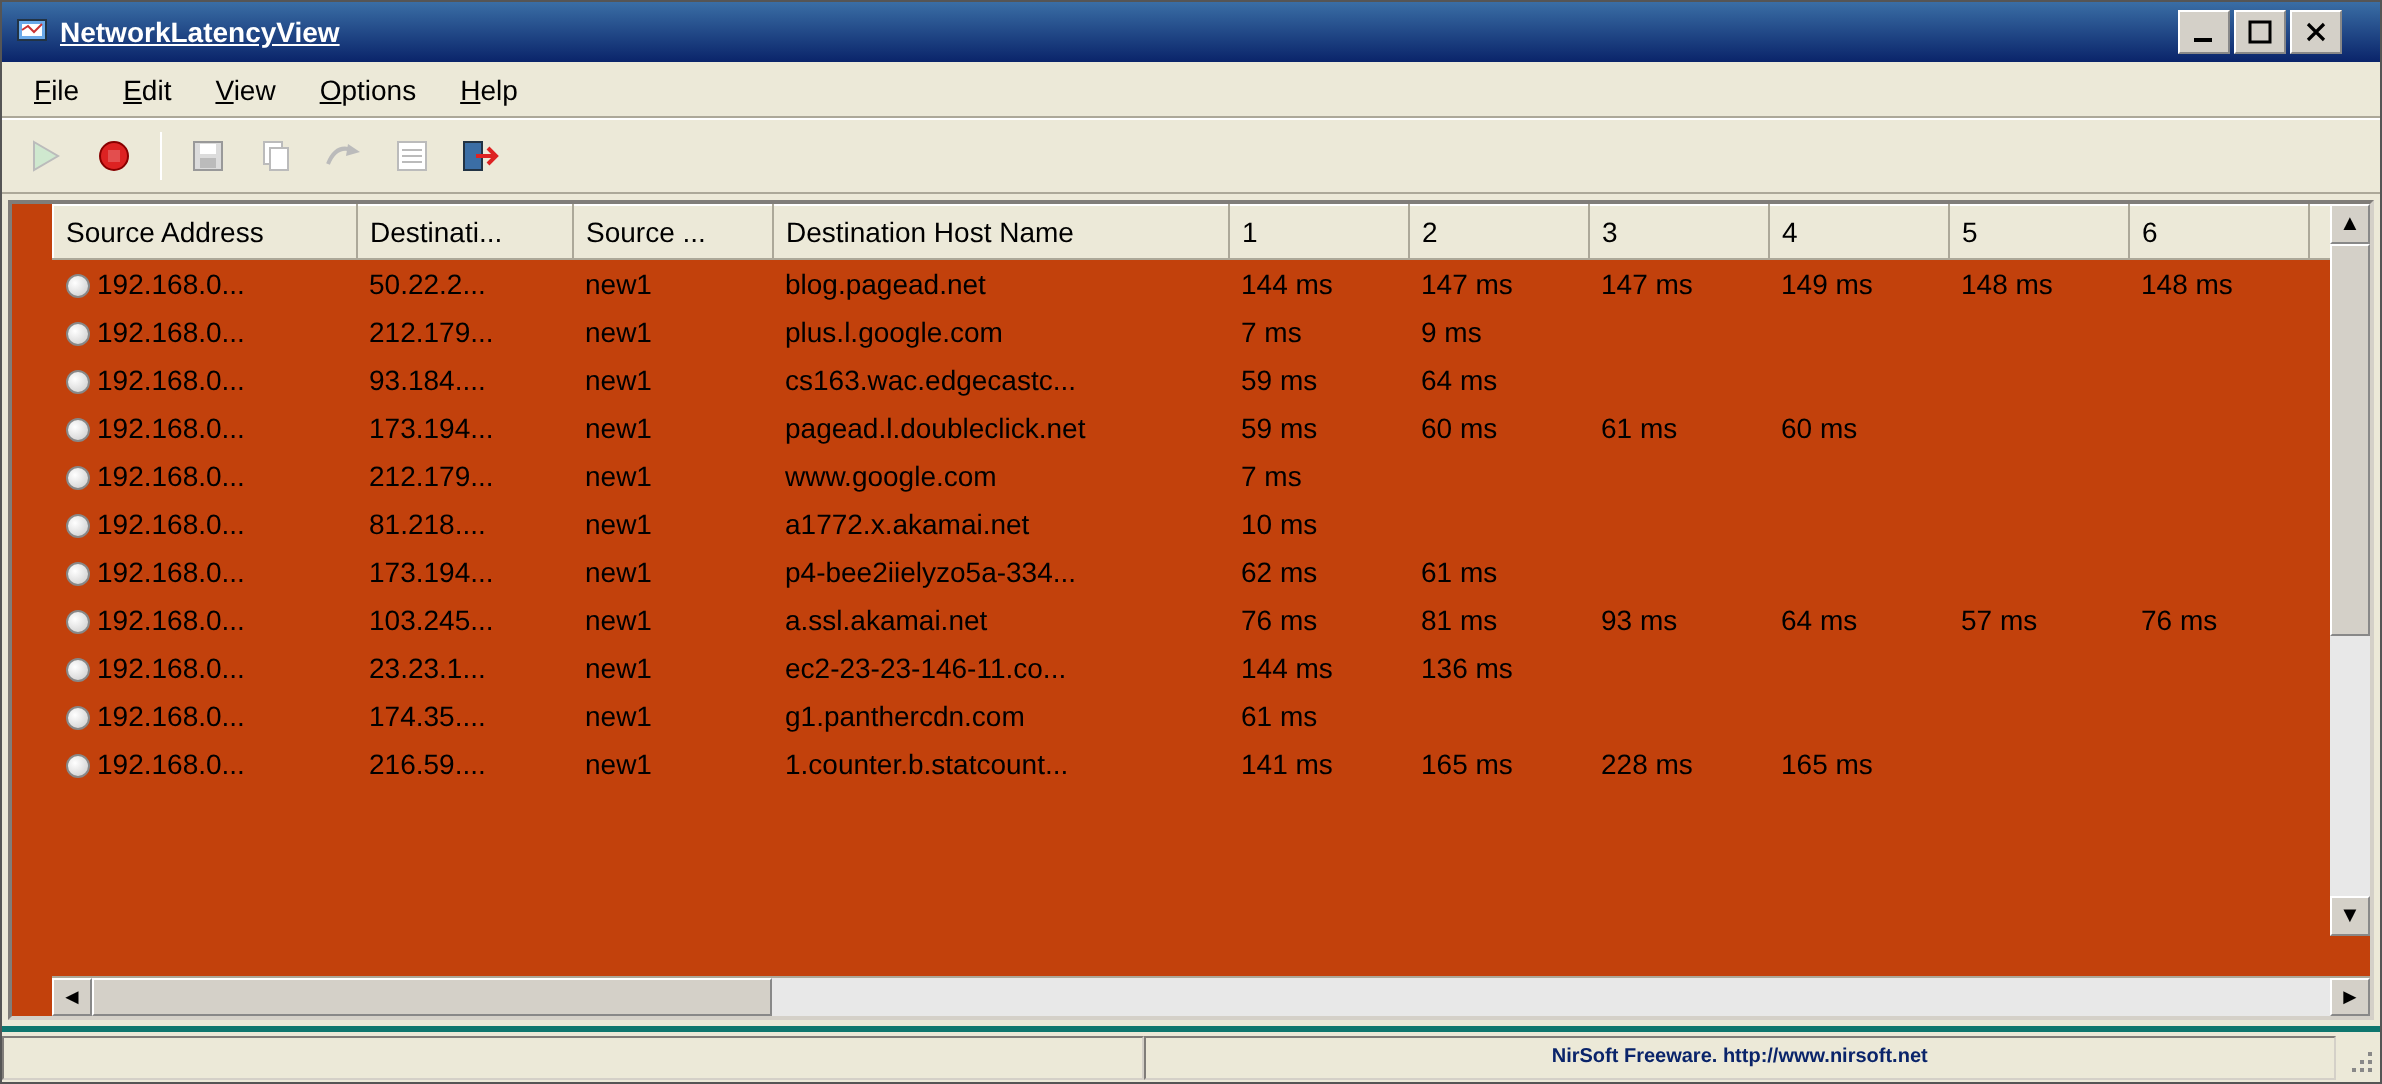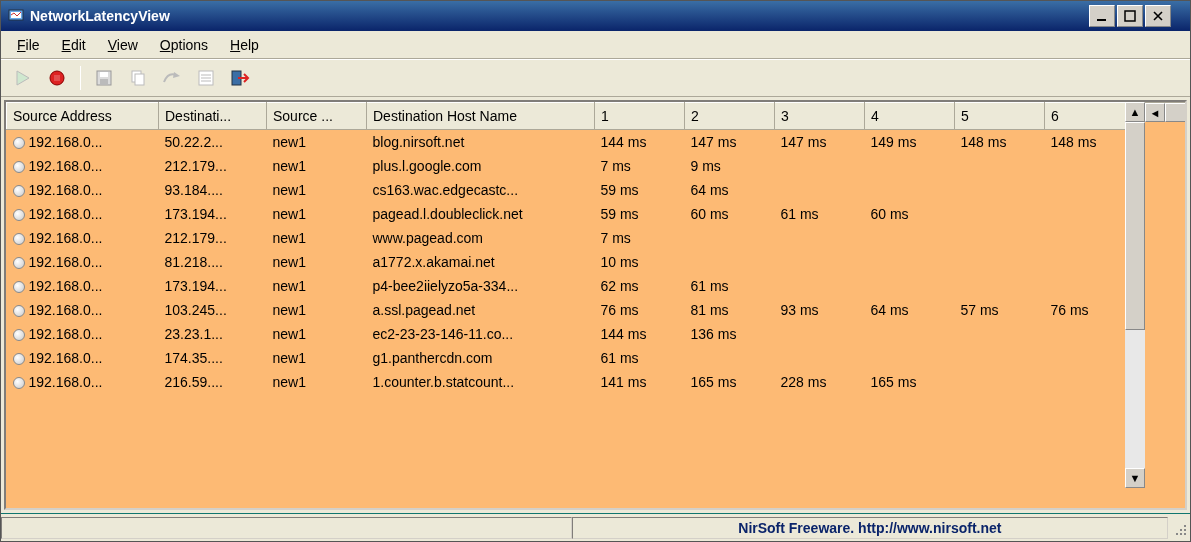--- a/index.html
+++ b/index.html
@@ -21,20 +21,21 @@
     display: flex;
     flex-direction: column;
   }
   .titlebar {
     height: 30px;
     background: linear-gradient(to bottom, #3a6ea5 0%, #0a246a 100%);
     display: flex;
     align-items: center;
     padding: 0 19px 0 6px;
     color: #fff;
+    text-decoration: underline;
   }
   .titlebar .app-icon {
     width: 18px; height: 18px;
     margin-right: 5px;
     display: inline-flex; align-items: center; justify-content: center;
   }
   .titlebar .title { font-weight: bold; font-size: 14px; flex: 1; }
   .win-btns { display: flex; gap: 2px; }
   .win-btn {
     width: 26px; height: 22px;
@@ -70,25 +71,26 @@
   .tb-btn {
     width: 28px; height: 28px;
     display: flex; align-items: center; justify-content: center;
     border: 1px solid transparent;
   }
   .tb-sep { width: 1px; height: 24px; background: #aca899; margin: 0 3px; border-right: 1px solid #fff;}
   .content {
     flex: 1;
     margin: 3px;
     border: 2px inset #d4d0c8;
-    background: #fdba74;
-    display: flex;
-    flex-direction: row;
+    background: #c2410c;
+    display: flex;
+    flex-direction: column;
     overflow: hidden;
     position: relative;
+    padding-left: 20px;
   }
   .listview {
     flex: 1;
     overflow: auto;
     position: relative;
   }
   table.lv {
     border-collapse: collapse;
     width: 100%;
     table-layout: fixed;
@@ -148,24 +150,24 @@
   .vscroll-fake .arrow {
     height: 20px; background: #d4d0c8;
     border: 1px solid #888; border-top-color: #fff; border-left-color: #fff;
     display:flex; align-items:center; justify-content:center; font-size:11px;
   }
   .vscroll-fake .track { flex: 1; position: relative; }
   .vscroll-fake .thumb { position: absolute; top: 0; left: 0; right: 0; height: 60%; background: #d4d0c8; border: 1px solid #888; border-top-color:#fff; border-left-color:#fff;}
   .statusbar {
     height: 28px;
     background: #ece9d8;
-    border-top: 1px solid #0f766e;
+    border-top: 3px solid #0f766e;
     display: flex;
     align-items: center;
-    font-size: 14px;
+    font-size: 10px;
   }
   .status-cell {
     border: 1px inset #d4d0c8;
     height: 22px;
     display: flex; align-items: center; justify-content: center;
     padding: 0 8px;
   }
   .status-left { width: 48%; }
   .status-right { flex: 1; color: #0a246a; font-weight: bold; justify-content: center; }
   .grip {
@@ -305,21 +307,21 @@
               <th>5</th>
               <th>6</th>
               <th></th>
             </tr>
           </thead>
         <tbody id="tbody">
             <tr>
               <td><span class="row-icon"></span><span>192.168.0...</span></td>
               <td>50.22.2...</td>
               <td>new1</td>
-              <td>blog.nirsoft.net</td>
+              <td>blog.pagead.net</td>
               <td>144 ms</td>
               <td>147 ms</td>
               <td>147 ms</td>
               <td>149 ms</td>
               <td>148 ms</td>
               <td>148 ms</td>
               <td></td>
             </tr>
             <tr>
               <td><span class="row-icon"></span><span>192.168.0...</span></td>
@@ -357,21 +359,21 @@
               <td>61 ms</td>
               <td>60 ms</td>
               <td></td>
               <td></td>
               <td></td>
             </tr>
             <tr>
               <td><span class="row-icon"></span><span>192.168.0...</span></td>
               <td>212.179...</td>
               <td>new1</td>
-              <td>www.pagead.com</td>
+              <td>www.google.com</td>
               <td>7 ms</td>
               <td></td>
               <td></td>
               <td></td>
               <td></td>
               <td></td>
               <td></td>
             </tr>
             <tr>
               <td><span class="row-icon"></span><span>192.168.0...</span></td>
@@ -396,21 +398,21 @@
               <td></td>
               <td></td>
               <td></td>
               <td></td>
               <td></td>
             </tr>
             <tr>
               <td><span class="row-icon"></span><span>192.168.0...</span></td>
               <td>103.245...</td>
               <td>new1</td>
-              <td>a.ssl.pagead.net</td>
+              <td>a.ssl.akamai.net</td>
               <td>76 ms</td>
               <td>81 ms</td>
               <td>93 ms</td>
               <td>64 ms</td>
               <td>57 ms</td>
               <td>76 ms</td>
               <td></td>
             </tr>
             <tr>
               <td><span class="row-icon"></span><span>192.168.0...</span></td>

